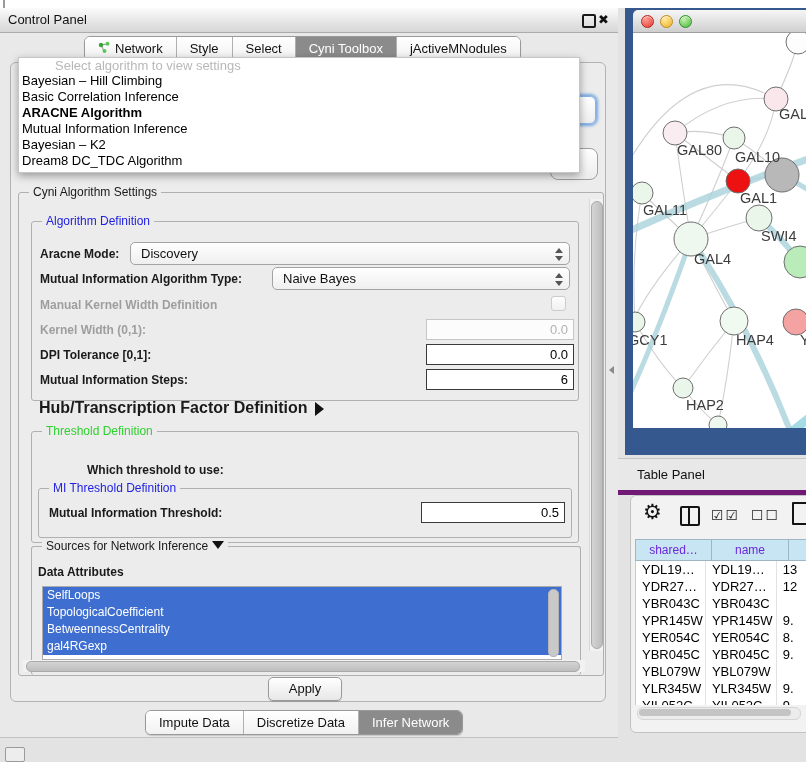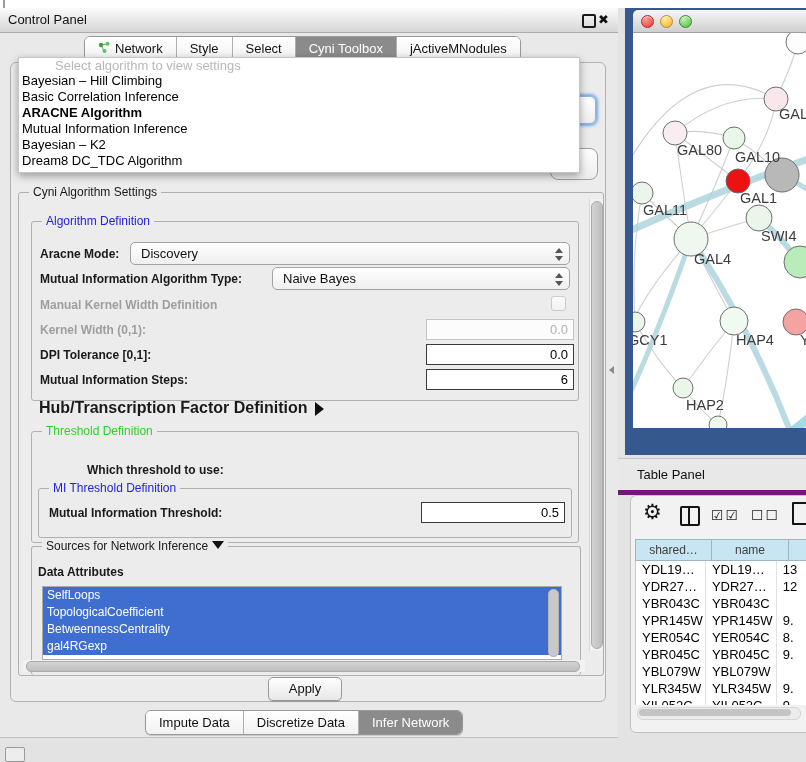--- a/index.html
+++ b/index.html
@@ -118,21 +118,21 @@
   .table-title{left:19px;top:0;height:31px;line-height:31px;font-size:13px;color:#111;}
   .table-box{left:630px;top:495px;width:200px;height:236px;background:#f2f2f2;
       border:1px solid #c2c2c2;border-radius:6px;}
   .gear-icon{left:12px;top:4px;font-size:21px;color:#141414;}
   .cols-icon{left:49px;top:10px;width:16px;height:16px;border:2px solid #141414;border-radius:2px;}
   .cols-icon:before{content:"";position:absolute;left:6px;top:0;width:2px;height:16px;background:#141414;}
   .checks{font-size:14px;color:#222;letter-spacing:2px;}
   .doc-icon{left:161px;top:6px;width:14px;height:19px;border:2px solid #141414;border-radius:1px;background:#f2f2f2;}
   .tbl-head{left:4px;top:43px;height:22px;display:flex;}
   .th{box-sizing:border-box;background:#c7e5f2;border:1px solid #9fb6c2;border-right:none;
-      font-size:12px;color:#404040;text-align:center;line-height:20px;overflow:hidden;white-space:nowrap;}
+      font-size:12px;color:#6d28d9;text-align:center;line-height:20px;overflow:hidden;white-space:nowrap;}
   .th:last-child{border-right:1px solid #9fb6c2;}
   .tbl-body{left:4px;top:65px;width:196px;height:144px;overflow:hidden;background:#fff;
       border-left:1px solid #c9c9c9;}
   .tr{display:flex;height:17px;}
   .td{box-sizing:border-box;font-size:13px;color:#000;line-height:17px;padding-left:6px;
       overflow:hidden;white-space:nowrap;border-right:1px solid #e2e2e2;}
   .tbl-hscroll{left:6px;top:211px;width:162px;height:11px;background:#ececec;border:1px solid #d5d5d5;border-radius:6px;}
   .tbl-hthumb{left:1px;top:1px;width:152px;height:7px;background:#c4c4c4;border-radius:4px;}
 </style>
 </head>

